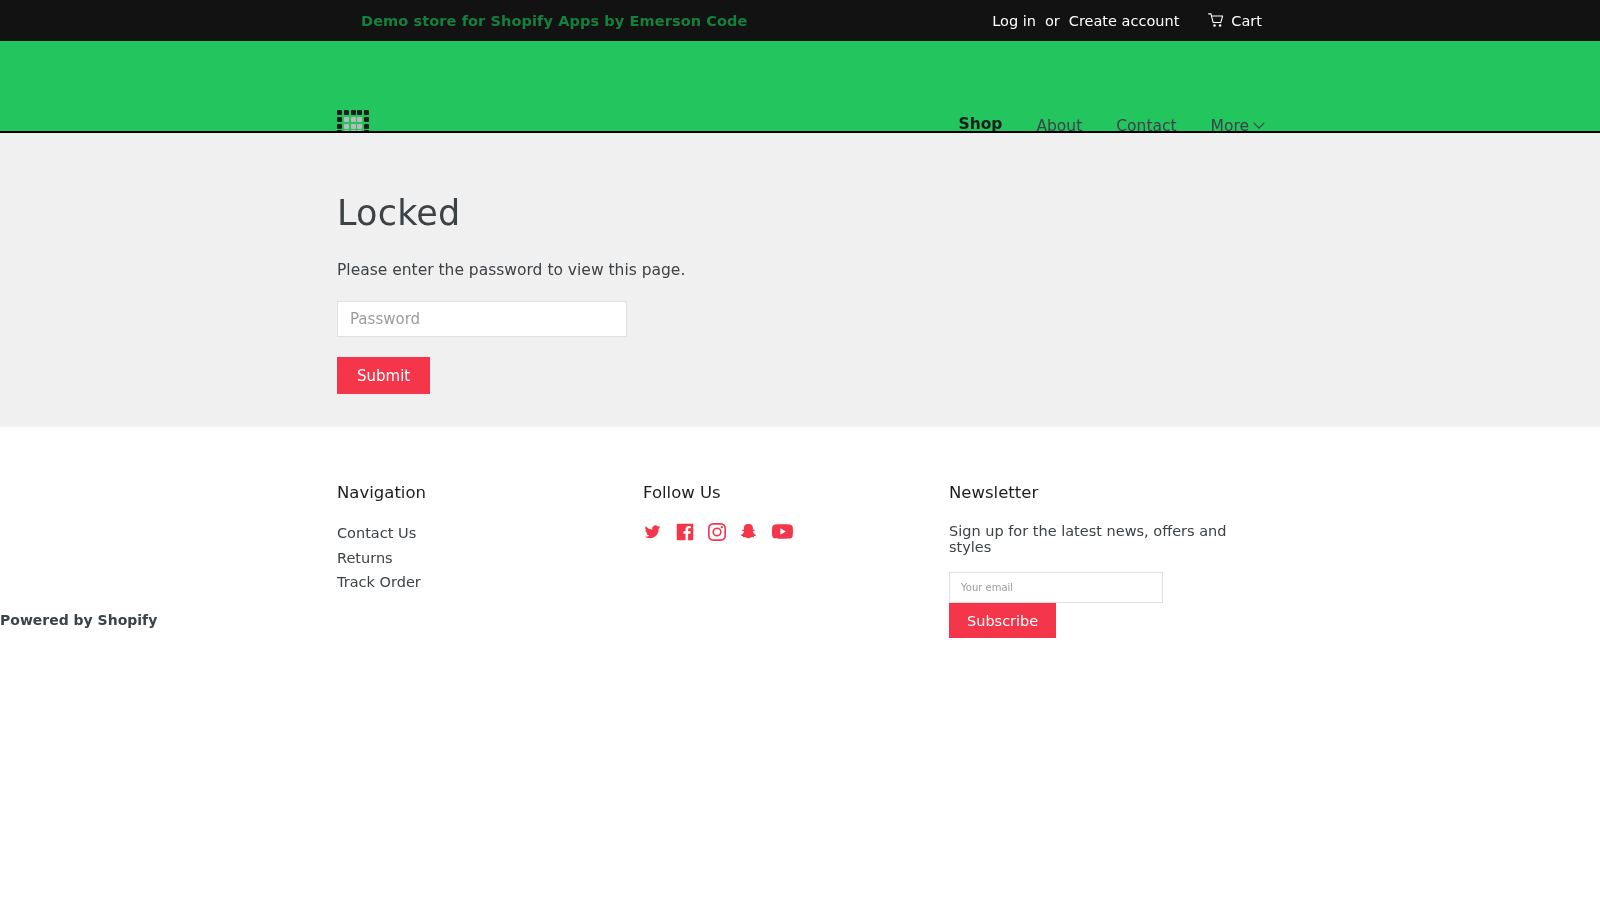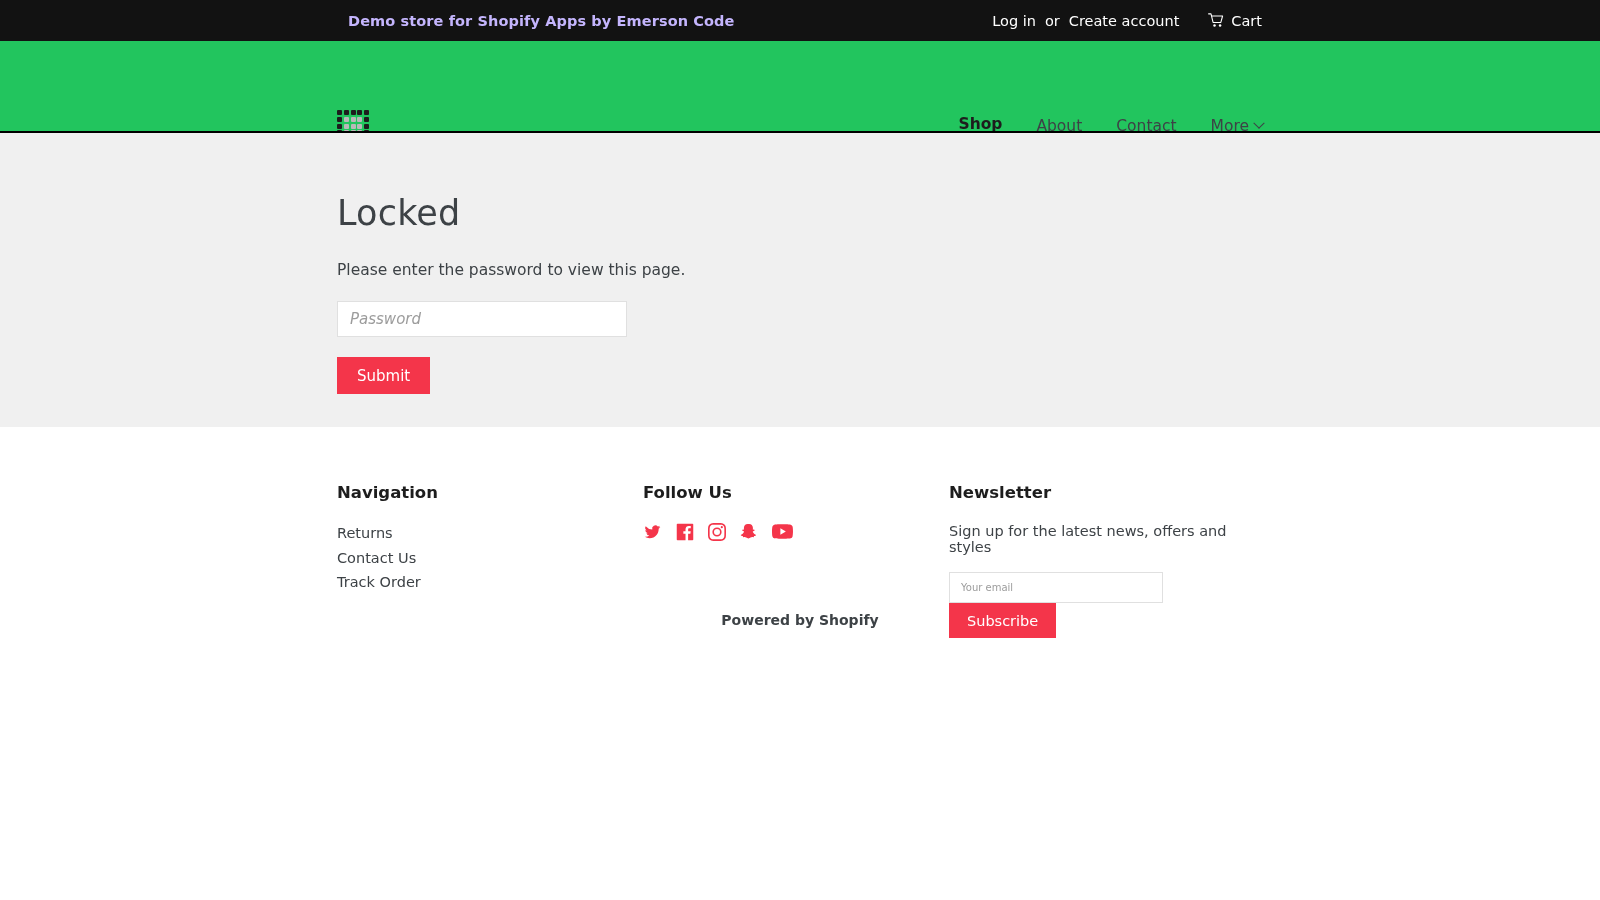--- a/index.html
+++ b/index.html
@@ -21,25 +21,25 @@
   .announcement {
     height: 41px;
     background: #121212;
     color: #ffffff;
     display: flex;
     align-items: center;
     position: relative;
   }
   .announcement-text {
     position: absolute;
-    left: 348px;
+    left: 361px;
     font-size: 14.5px;
     font-weight: bold;
     letter-spacing: 0.1px;
-    color: #c4b5fd;
+    color: #15803d;
   }
   .announcement-right {
     position: absolute;
     right: 338px;
     display: flex;
     align-items: center;
     gap: 0px;
     font-size: 14.5px;
   }
   .announcement-right a {
@@ -148,21 +148,20 @@
     width: 264px;
     height: 34px;
     padding: 0 12px;
     border: 1px solid #e0e0e0;
     background: #ffffff;
     font-size: 15px;
     font-family: inherit;
     color: #3d4246;
     border-radius: 0;
     box-sizing: content-box;
-    font-style: italic;
   }
   .password-input::placeholder { color: #9c9c9c; }
   .submit-button {
     margin-top: 20px;
     background: #f4354a;
     color: #ffffff;
     border: none;
     font-size: 15px;
     font-family: inherit;
     padding: 0 20px;
@@ -182,21 +181,21 @@
     top: 56px;
     left: 337px;
     right: 337px;
     display: flex;
   }
   .footer-col-nav { width: 306px; }
   .footer-col-social { width: 306px; }
   .footer-col-news { width: 310px; }
   .footer-heading {
     font-size: 16.5px;
-    font-weight: bold;
+    font-weight: normal;
     color: #1d1d1d;
     margin: 0 0 21px 0;
   }
   .footer-links { list-style: none; margin: 0; padding: 0; }
   .footer-links li { margin-bottom: 4px; }
   .footer-links a {
     color: #3d4246;
     text-decoration: none;
     font-size: 14.5px;
     line-height: 20.5px;
@@ -232,21 +231,21 @@
     padding: 0 18px;
     height: 35px;
     cursor: pointer;
     border-radius: 0;
   }
   .footer-bottom {
     position: absolute;
     top: 185px;
     left: 0;
     right: 0;
-    text-align: center;
+    text-align: left;
     font-size: 14px;
     font-weight: bold;
     color: #3d4246;
   }
   .footer-bottom a { color: #3d4246; text-decoration: none; }
 </style>
 </head>
 <body>
 
 <div class="page">
@@ -322,22 +321,22 @@
       <button class="submit-button">Submit</button>
     </div>
   </main>
 
   <footer class="site-footer">
     <div class="footer-cols">
 
       <div class="footer-col-nav">
         <h2 class="footer-heading">Navigation</h2>
         <ul class="footer-links">
+          <li><a href="#">Contact Us</a></li>
           <li><a href="#">Returns</a></li>
-          <li><a href="#">Contact Us</a></li>
           <li><a href="#">Track Order</a></li>
         </ul>
       </div>
 
       <div class="footer-col-social">
         <h2 class="footer-heading">Follow Us</h2>
         <div class="social-row">
           <a href="#">
             <svg width="19" height="17" viewBox="0 0 24 24" aria-hidden="true">
               <path d="M23 4.3a8.8 8.8 0 0 1-2.6.75 4.6 4.6 0 0 0 2-2.5 9 9 0 0 1-2.9 1.1A4.5 4.5 0 0 0 11.7 7.8 12.8 12.8 0 0 1 2.4 3.1a4.5 4.5 0 0 0 1.4 6 4.4 4.4 0 0 1-2-.56v.06a4.5 4.5 0 0 0 3.6 4.4 4.6 4.6 0 0 1-2 .08 4.5 4.5 0 0 0 4.2 3.1A9 9 0 0 1 1 18.1a12.7 12.7 0 0 0 6.9 2c8.3 0 12.8-6.9 12.8-12.8v-.6A9.1 9.1 0 0 0 23 4.3z"></path>

